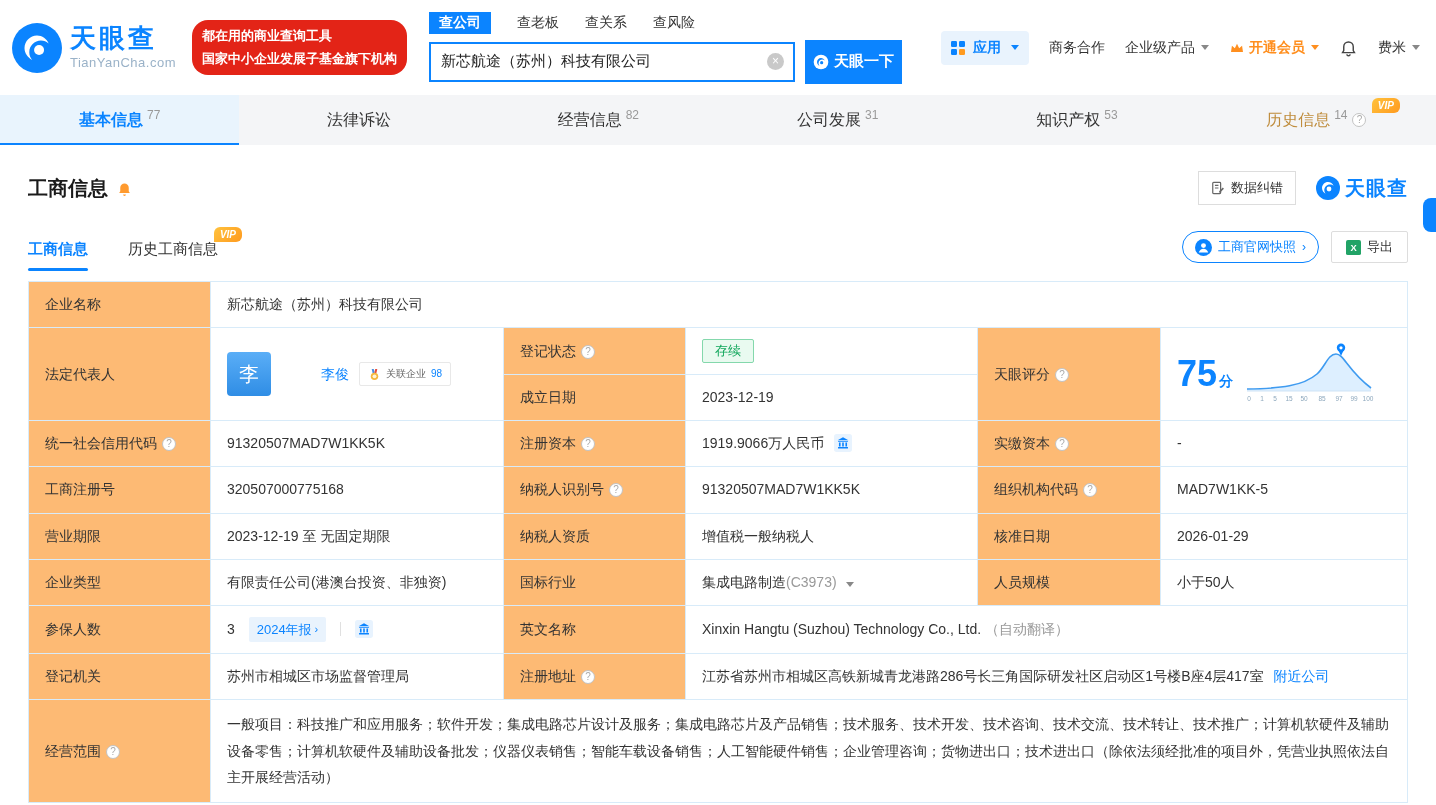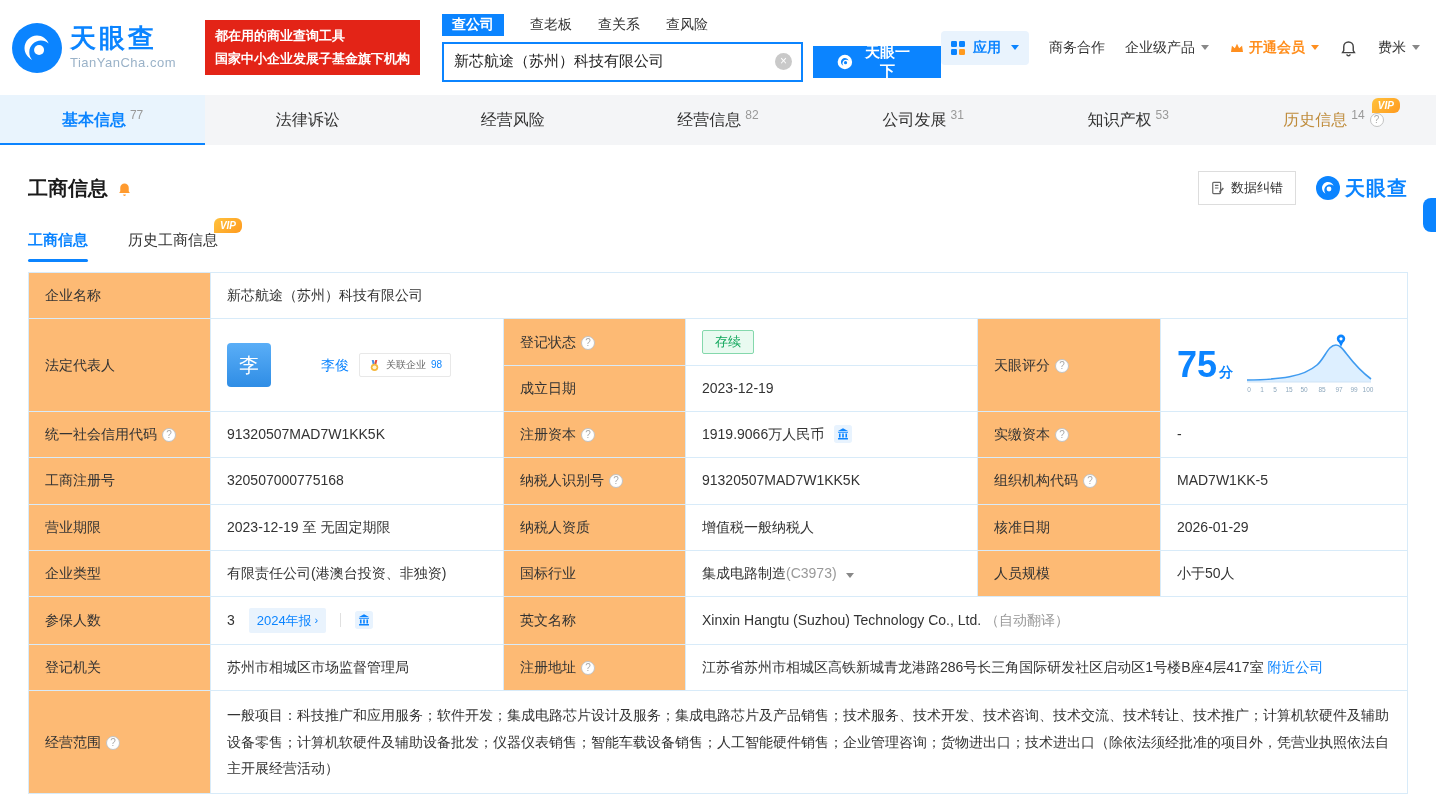--- a/index.html
+++ b/index.html
@@ -4,30 +4,30 @@
 <style>
   * { box-sizing:border-box; margin:0; padding:0; }
   html,body { width:1436px; height:805px; }
   body { font-family:"Liberation Sans","DejaVu Sans",sans-serif; color:#333; background:#fff; overflow:hidden; position:relative; }
 
   
   .header { display:flex; align-items:center; height:95px; padding:0 16px 0 12px; background:#fff; }
   .logo { display:flex; align-items:center; gap:8px; cursor:pointer; }
   .logo-name { font-size:26px; font-weight:bold; color:#0b84ff; letter-spacing:3px; line-height:1; }
   .logo-domain { font-size:13px; color:#9ab2c8; margin-top:4px; letter-spacing:.5px;text-align:right; }
-  .slogan { background:#e32417; color:#fff; font-size:13px; font-weight:bold; line-height:1.7; padding:5px 10px; margin-left:29px; white-space:nowrap; }
+  .slogan { background:#e32417; color:#fff; font-size:13px; font-weight:bold; line-height:1.7; padding:5px 10px; margin-left:16px; white-space:nowrap;border-radius:16px; }
   .search { margin-left:22px; }
   .search-tabs { display:flex; align-items:center; gap:26px; margin-bottom:6px; }
   .stab { font-size:14px; color:#333; cursor:pointer; padding:2px 0; }
   .stab.active { background:#0b84ff; color:#fff; padding:2px 10px; font-weight:bold; }
   .search-row { display:flex; align-items:center; }
   .search-input-wrap { position:relative; width:366px; height:40px; border:2px solid #0b84ff; display:flex; align-items:center; background:#fff; }
   .search-input-wrap input { flex:1; border:0; outline:0; font-size:15px; padding:0 34px 0 10px; font-family:inherit; color:#222; }
   .clear-icon { position:absolute; right:9px; width:17px; height:17px; border-radius:50%; background:#c9c9c9; color:#fff; font-size:12px; line-height:16px; text-align:center; cursor:pointer; }
-  .search-btn { margin-left:10px; height:32px; padding:0 24px; background:#0b84ff; color:#fff; border:0; font-size:15px; font-weight:bold; display:flex; align-items:center; justify-content:center; gap:5px; cursor:pointer; font-family:inherit; }
+  .search-btn { margin-left:10px; height:44px; padding:0 8px; background:#0b84ff; color:#fff; border:0; font-size:15px; font-weight:bold; display:flex; align-items:center; justify-content:center; gap:5px; cursor:pointer; font-family:inherit; }
   .top-right { margin-left:auto; display:flex; align-items:center; gap:20px; font-size:14px; white-space:nowrap; }
   .app-pill { display:flex; align-items:center; gap:8px; background:#e9f3fd; color:#0b84ff; font-weight:bold; padding:8px 10px; border-radius:4px; cursor:pointer; }
   .tr-item { display:flex; align-items:center; gap:4px; cursor:pointer; color:#333; }
   .vip-item { color:#ff8f1f; font-weight:bold; }
   .caret { width:0; height:0; border-left:4px solid transparent; border-right:4px solid transparent; border-top:5px solid #888; display:inline-block; margin-left:2px; }
   .caret.blue { border-top-color:#0b84ff; }
   .caret.orange { border-top-color:#ff8f1f; }
 
   
   .navbar { display:flex; height:50px; background:#f4f5f7; }
@@ -160,23 +160,20 @@
 
 <div class="navbar">
   <div class="nav-tab active">
     <span>基本信息</span>
     <span class="cnt">77</span>
   </div>
   <div class="nav-tab">
     <span>法律诉讼</span>
   </div>
   <div class="nav-tab">
-    <span>经营风险</span>
-  </div>
-  <div class="nav-tab">
     <span>经营信息</span>
     <span class="cnt">82</span>
   </div>
   <div class="nav-tab">
     <span>公司发展</span>
     <span class="cnt">31</span>
   </div>
   <div class="nav-tab">
     <span>知识产权</span>
     <span class="cnt">53</span>
@@ -218,20 +215,38 @@
       </div>
     </div>
   </div>
 
   <div class="subtab-row">
     <span class="subtab active">工商信息</span>
     <span class="subtab">
       <span>历史工商信息</span>
       <span class="vip-tag">VIP</span>
     </span>
+    <div class="subtab-right">
+      <button class="snapshot-btn">
+        <svg width="17" height="17" viewBox="0 0 18 18">
+          <circle cx="9" cy="9" r="9" fill="#0b84ff"></circle>
+          <circle cx="9" cy="7" r="2.6" fill="#fff"></circle>
+          <path d="M4 14.2c.8-2.6 2.7-4 5-4s4.2 1.4 5 4z" fill="#fff"></path>
+        </svg>
+        <span>工商官网快照</span>
+        <span style="font-size:12px;">›</span>
+      </button>
+      <button class="export-btn">
+        <svg width="15" height="15" viewBox="0 0 16 16">
+          <rect width="16" height="16" rx="2" fill="#21a366"></rect>
+          <text x="8" y="12" font-size="10" fill="#fff" text-anchor="middle" font-weight="bold" font-family="Liberation Sans, sans-serif">X</text>
+        </svg>
+        <span>导出</span>
+      </button>
+    </div>
   </div>
 
   <table>
     <colgroup>
       <col style="width:182px">
         <col style="width:293px">
         <col style="width:182px">
         <col style="width:292px">
         <col style="width:183px">
         <col>
@@ -360,21 +375,21 @@
           <span class="gray">（自动翻译）</span>
         </td>
       </tr>
 
       <tr>
         <td class="label"><span>登记机关</span></td>
         <td><span>苏州市相城区市场监督管理局</span></td>
         <td class="label"><span>注册地址</span><span class="help">?</span></td>
         <td colspan="3">
           <span>江苏省苏州市相城区高铁新城青龙港路286号长三角国际研发社区启动区1号楼B座4层417室</span>
-          <a class="blue-link" style="">附近公司</a>
+          <a class="blue-link" style="margin-left:6px;">附近公司</a>
         </td>
       </tr>
 
       <tr>
         <td class="label" style="vertical-align:middle;"><span>经营范围</span><span class="help">?</span></td>
         <td colspan="5" style="line-height:1.9;"><span>一般项目：科技推广和应用服务；软件开发；集成电路芯片设计及服务；集成电路芯片及产品销售；技术服务、技术开发、技术咨询、技术交流、技术转让、技术推广；计算机软硬件及辅助设备零售；计算机软硬件及辅助设备批发；仪器仪表销售；智能车载设备销售；人工智能硬件销售；企业管理咨询；货物进出口；技术进出口（除依法须经批准的项目外，凭营业执照依法自主开展经营活动）</span></td>
       </tr>
     </tbody>
   </table>
 </div>

